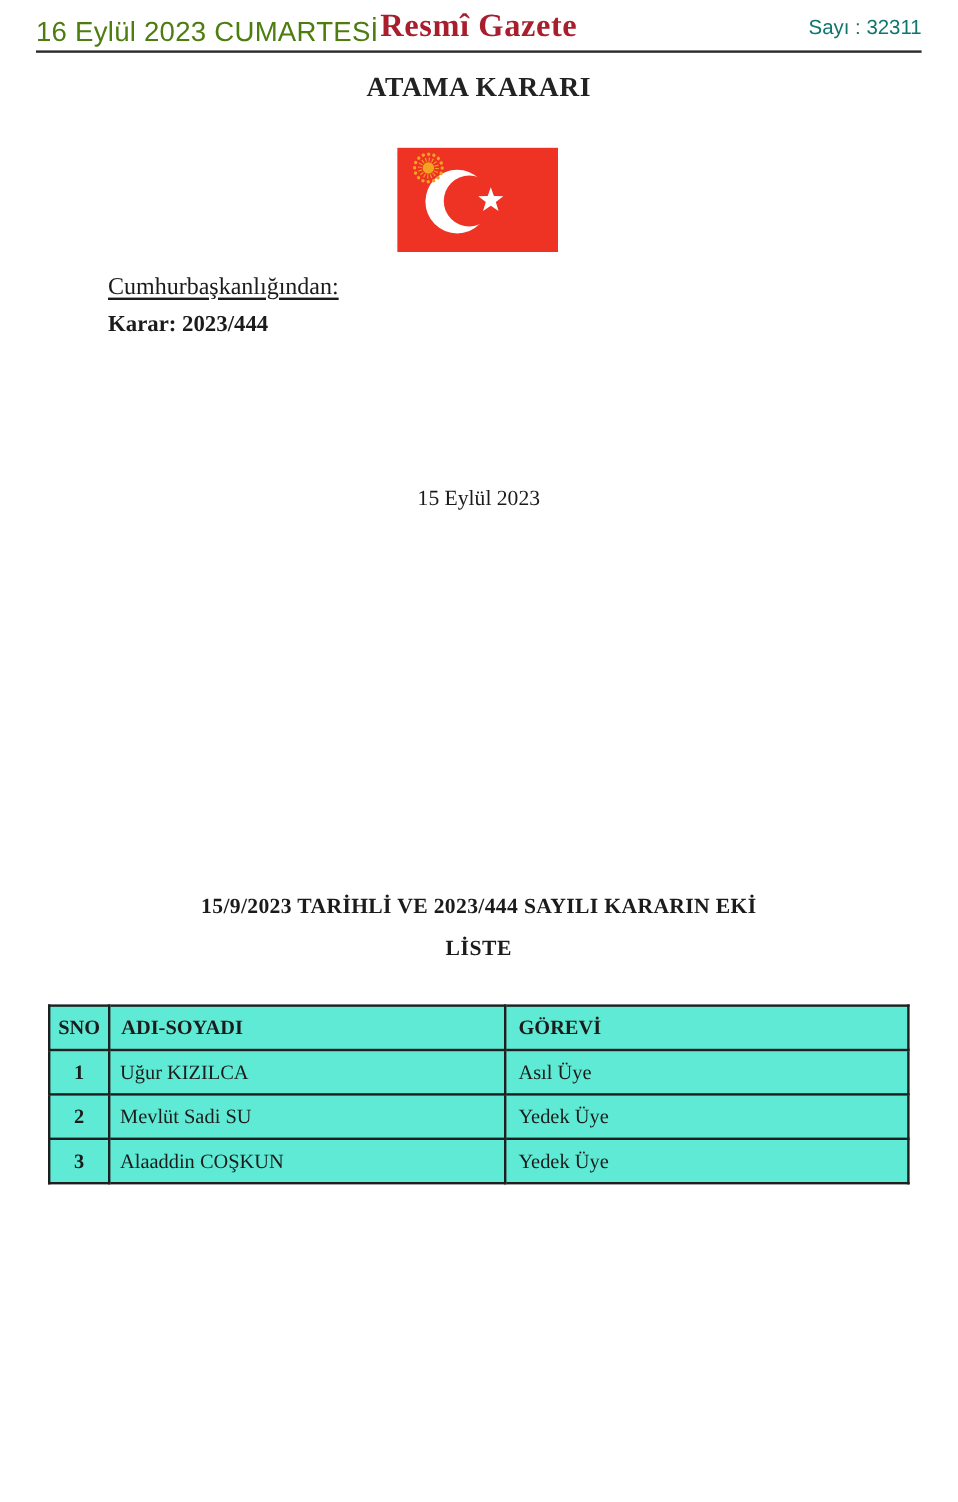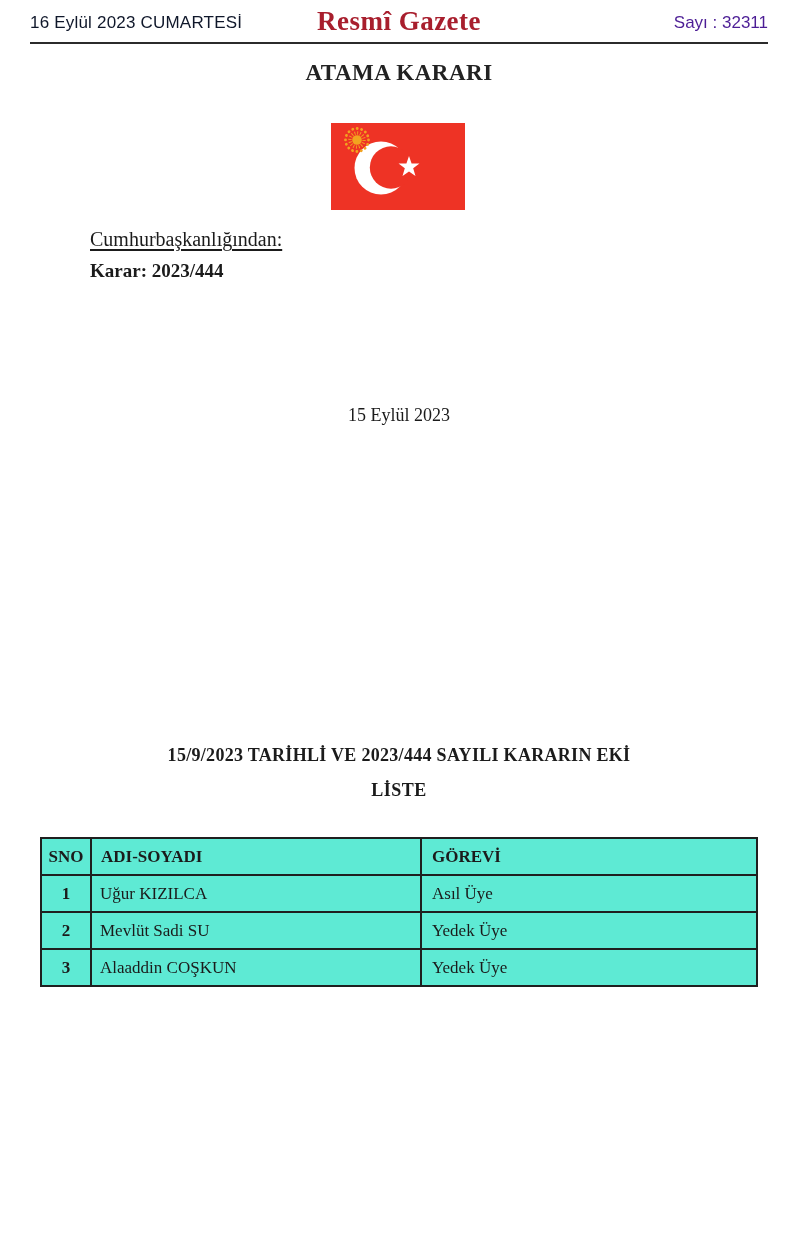--- a/index.html
+++ b/index.html
@@ -11,32 +11,32 @@
     height: 1252px;
     background: #ffffff;
     font-family: "Liberation Serif", "DejaVu Serif", serif;
     color: #1b1b1b;
     overflow: hidden;
   }
   
   .masthead-date {
     position: absolute; top: 13px; left: 30px;
     font-family: "Liberation Sans", "DejaVu Sans", sans-serif;
-    font-size: 17px; color: #0f172a; letter-spacing: 0.2px;
+    font-size: 23px; color: #4d7c0f; letter-spacing: 0.2px;
   }
   .masthead-title {
     position: absolute; top: 6px; left: 0; right: 0;
     text-align: center;
     font-size: 27px; font-weight: bold;
     letter-spacing: 0.5px;
   }
   .masthead-issue {
     position: absolute; top: 13px; right: 30px;
     font-family: "Liberation Sans", "DejaVu Sans", sans-serif;
-    font-size: 17px; color: #4c1d95;
+    font-size: 17px; color: #0f766e;
   }
   .masthead-rule {
     position: absolute; top: 42px; left: 30px; right: 30px;
     border-top: 2px solid #2b2b2b;
   }
   
   .decree-title {
     position: absolute; top: 60px; left: 0; right: 0;
     text-align: center;
     font-size: 23px; font-weight: bold; letter-spacing: 0.5px;

